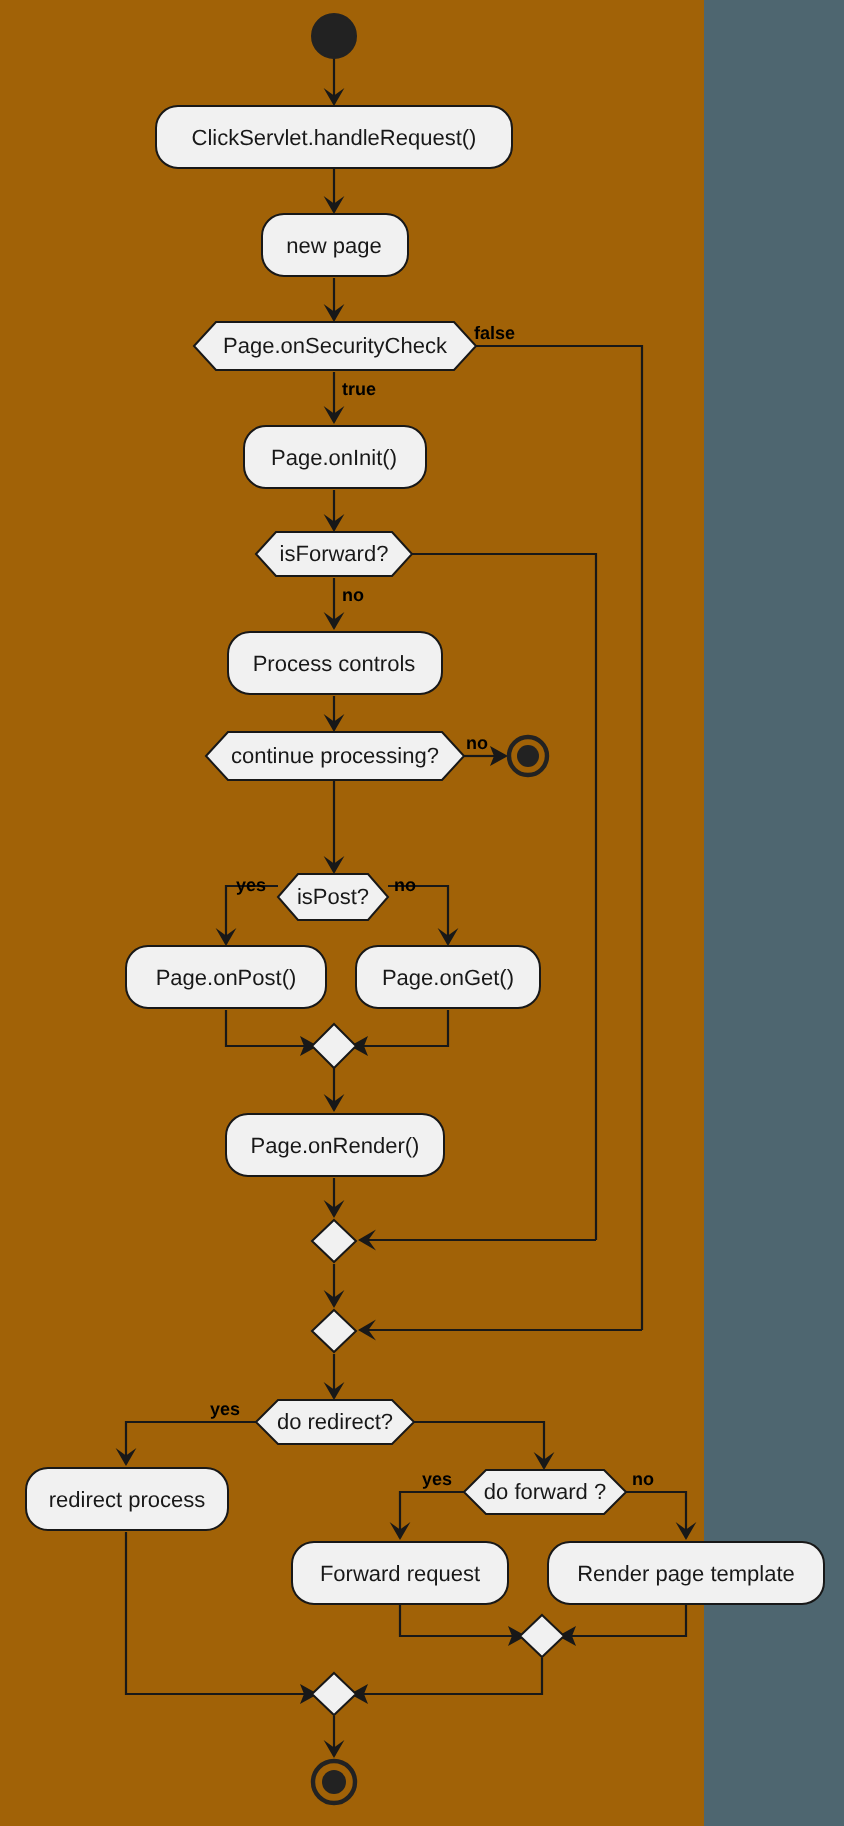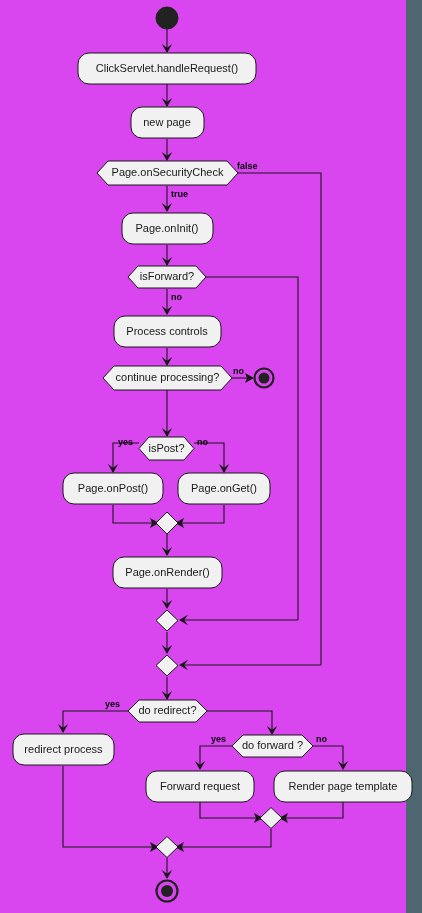--- a/index.html
+++ b/index.html
@@ -8,23 +8,23 @@
     background: #4e6670;
   }
   body {
     width: 422px;
     height: 913px;
     overflow: hidden;
     font-family: "Liberation Sans", sans-serif;
   }
   #diagram-root {
     position: relative;
-    width: 406px;
+    width: 352px;
     height: 913px;
-    background: #d946ef;
+    background: #a16207;
     text-align: right;
   }
   #diagram-svg {
     position: absolute;
     top: 0;
     left: 0;
     width: 422px;
     height: 913px;
     display: block;
   }

